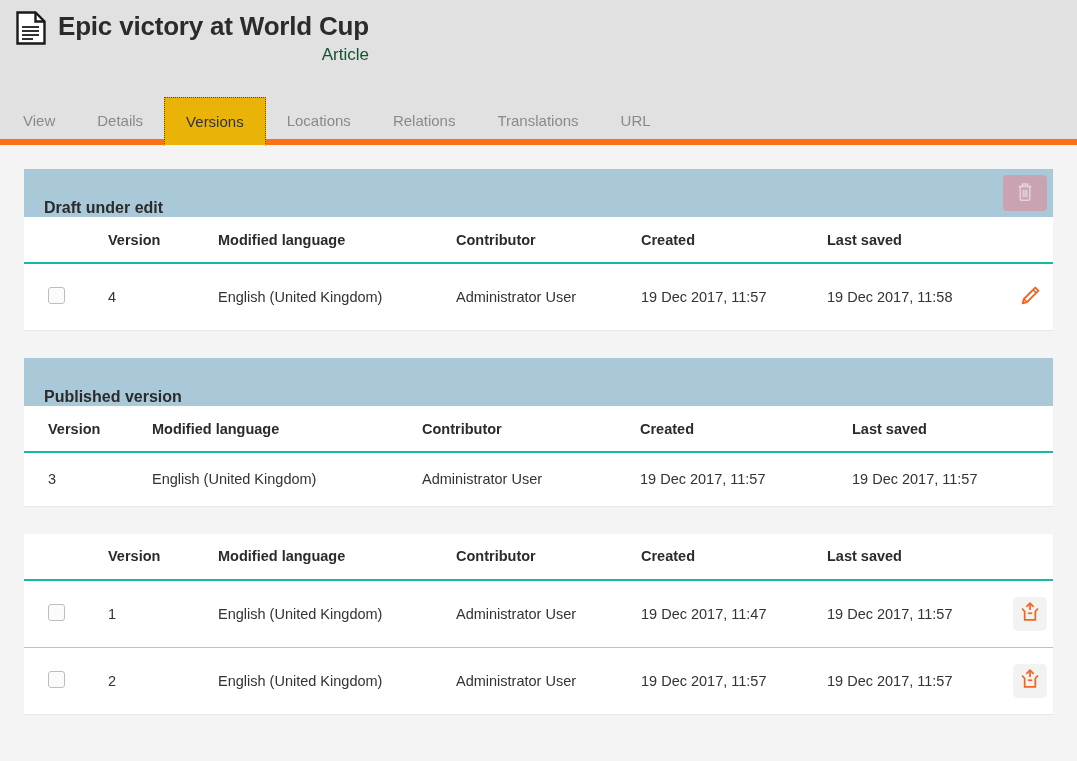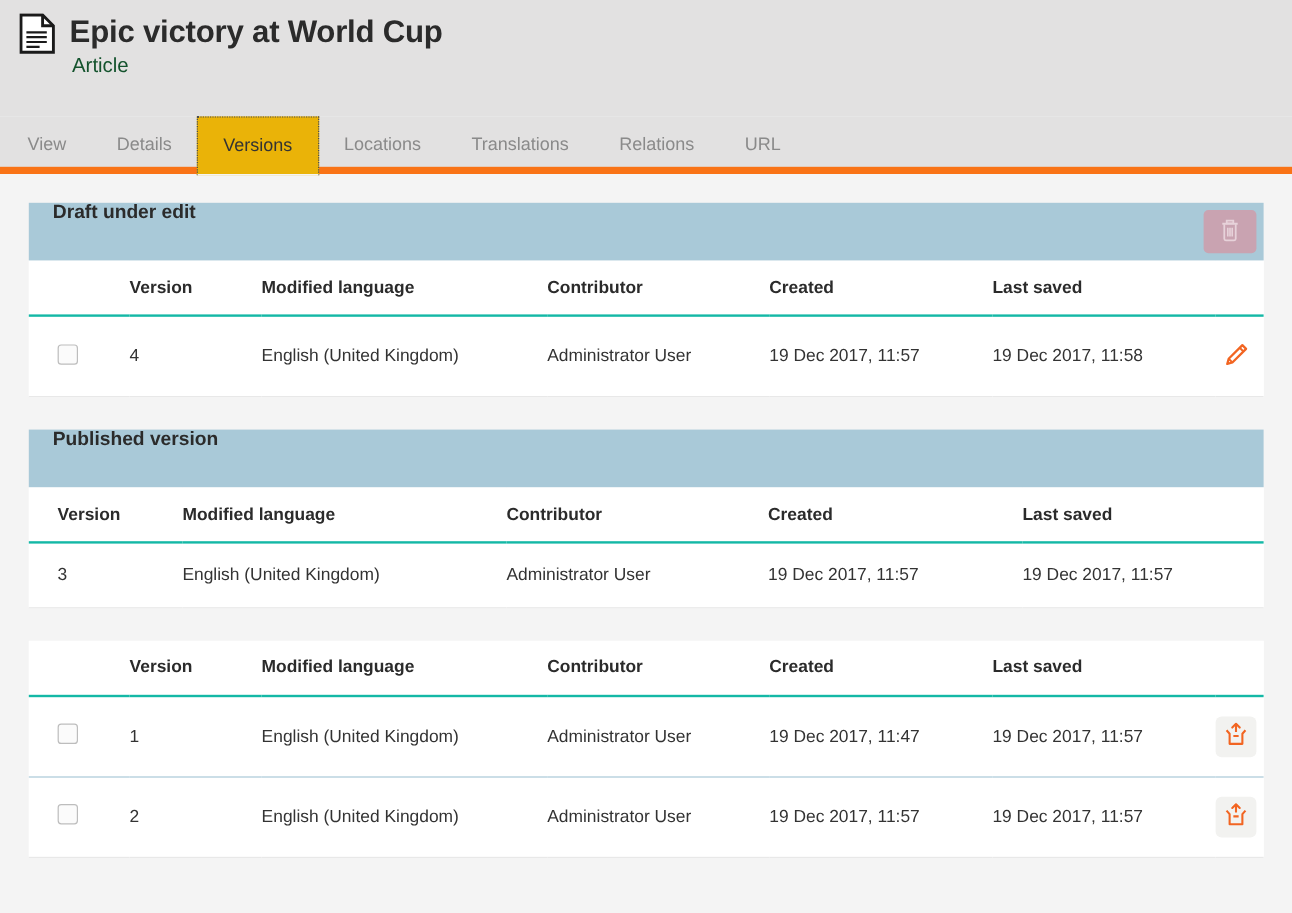--- a/index.html
+++ b/index.html
@@ -13,20 +13,21 @@
     font-family: "Liberation Sans", sans-serif;
     color: #333333;
   }
 
   
   .page-header {
     background: #e2e1e1;
     height: 97px;
     position: relative;
     padding: 0;
+    text-align: right;
   }
   .header-inner {
     display: flex;
     align-items: flex-start;
     padding: 9px 0 0 16px;
   }
   .doc-icon {
     width: 30px;
     height: 34px;
     flex: 0 0 30px;
@@ -87,21 +88,21 @@
     height: calc(761px - 146px);
     overflow: hidden;
   }
 
   .section { margin-bottom: 27px; }
 
   .section-header {
     background: #a9c9d8;
     height: 48px;
     display: flex;
-    align-items: flex-start;
+    align-items: flex-end;
     padding-left: 20px;
     position: relative;
   }
   .section-header h2 {
     margin: 0;
     font-size: 16px;
     font-weight: bold;
     color: #2b2b2b;
   }
   .trash-button {
@@ -216,22 +217,22 @@
       <div class="page-subtitle">Article</div>
     </div>
   </div>
 </div>
 
 <div class="tab-bar">
   <div class="tab">View</div>
   <div class="tab">Details</div>
   <div class="tab active">Versions</div>
   <div class="tab">Locations</div>
+  <div class="tab">Relations</div>
   <div class="tab">Translations</div>
-  <div class="tab">Relations</div>
   <div class="tab">URL</div>
 </div>
 
 <div class="content">
 
   <div class="section">
     <div class="section-header">
       <h2>Draft under edit</h2>
       <button class="trash-button">
         <span>

